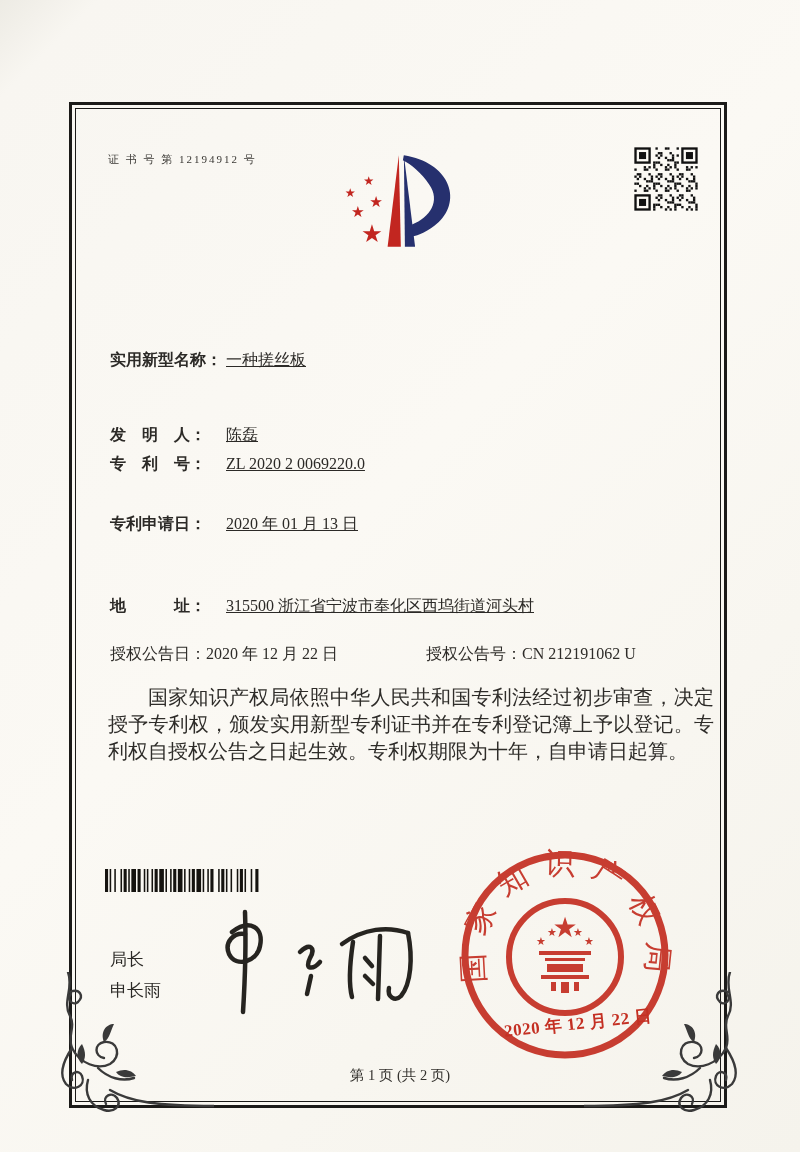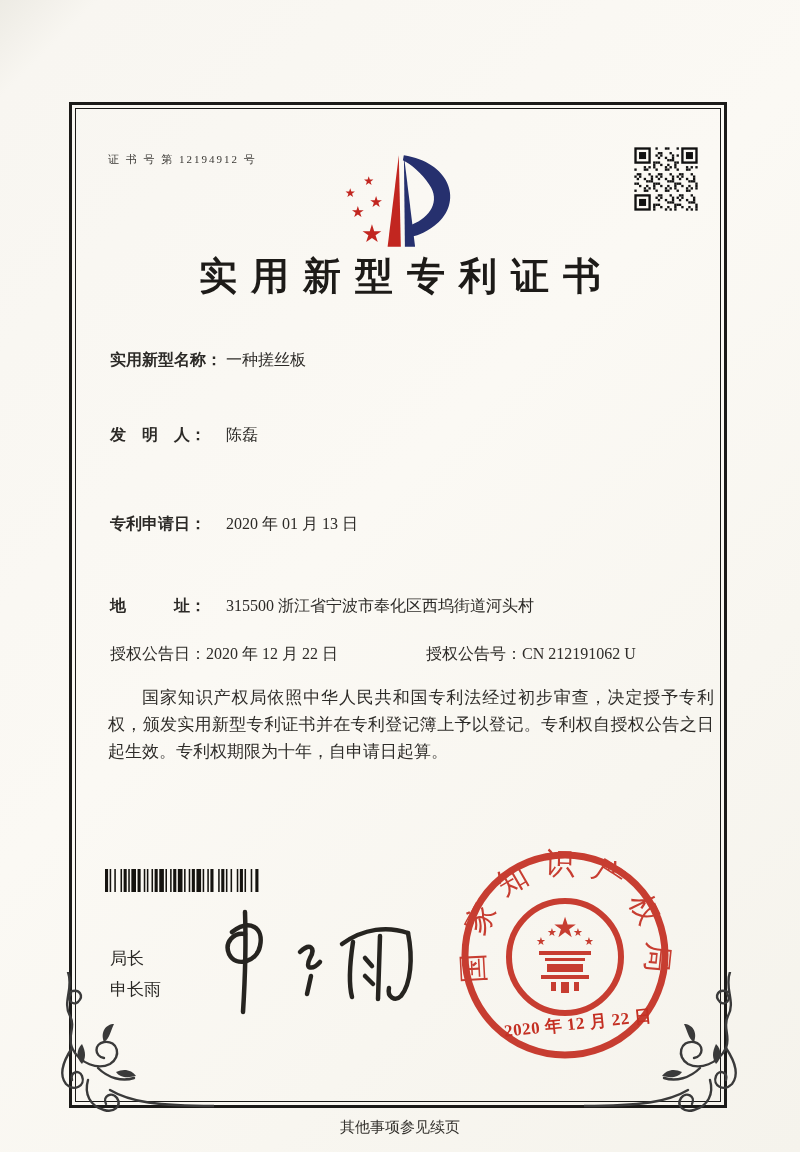--- a/index.html
+++ b/index.html
@@ -13,27 +13,27 @@
   .frame{position:absolute;left:69px;top:102px;width:658px;height:1006px;
     border:3px solid #1b1a18;box-sizing:border-box;}
   .frame-inner{position:absolute;left:3px;top:3px;right:3px;bottom:3px;border:1px solid #1b1a18;}
   .cert-no{position:absolute;left:108px;top:152px;font-size:11px;letter-spacing:2px;color:#3a3834;}
   .logo{position:absolute;left:336px;top:146px;width:148px;height:112px;}
   .qr{position:absolute;left:632px;top:145px;width:68px;height:68px;}
   .title{position:absolute;left:0;top:251px;width:100%;text-align:center;
     font-size:38px;font-weight:600;letter-spacing:14px;text-indent:14px;color:#1d1b18;}
   .field-row{position:absolute;left:110px;font-size:16px;white-space:nowrap;}
   .field-label{display:inline-block;min-width:116px;color:#2c2a27;font-weight:bold;}
-  .field-value{color:#2c2a27;}
+  .field-value{color:#2c2a27;text-decoration:underline;}
   .grant-right{position:absolute;left:316px;}
   .body-text{position:absolute;left:108px;top:684px;width:606px;
-    font-size:17px;line-height:27px;text-align:justify;color:#2e2c29;}
+    font-size:20px;line-height:27px;text-align:justify;color:#2e2c29;}
   .body-text p{margin:0;text-indent:2em;}
   .barcode{position:absolute;left:103px;top:869px;width:218px;height:23px;}
-  .signer{position:absolute;left:110px;top:944px;font-size:17px;line-height:31px;color:#2c2a27;font-family:Liberation Mono, monospace;}
+  .signer{position:absolute;left:110px;top:944px;font-size:17px;line-height:31px;color:#2c2a27;}
   .signature{position:absolute;left:212px;top:900px;width:216px;height:120px;}
   .seal{position:absolute;left:455px;top:845px;width:220px;height:220px;z-index:5;opacity:.93;}
   .seal-date{position:absolute;left:486px;top:1012px;width:184px;text-align:center;z-index:6;
     font-size:17px;font-weight:bold;color:var(--seal-red,#c43023);
     transform:rotate(-6deg);letter-spacing:.5px;font-family:"Liberation Serif","DejaVu Serif",serif;}
   .page-num{position:absolute;left:0;top:1066px;width:100%;text-align:center;font-size:14.5px;color:#33312d;}
   .footer-note{position:absolute;left:0;top:1118px;width:100%;text-align:center;font-size:15px;color:#33312d;}
   .flourish{position:absolute;width:160px;height:160px;z-index:2;}
   .flourish.left{left:54px;top:972px;}
   .flourish.right{left:584px;top:972px;transform:scaleX(-1);}
@@ -264,27 +264,29 @@
       <rect x="26" y="24" width="1" height="1" fill="#111"></rect>
       <rect x="27" y="9" width="1" height="1" fill="#111"></rect>
       <rect x="27" y="16" width="1" height="1" fill="#111"></rect>
       <rect x="27" y="17" width="1" height="1" fill="#111"></rect>
       <rect x="27" y="18" width="1" height="1" fill="#111"></rect>
       <rect x="27" y="25" width="1" height="1" fill="#111"></rect>
       <rect x="27" y="26" width="1" height="1" fill="#111"></rect>
       <rect x="27" y="27" width="1" height="1" fill="#111"></rect>
     </svg>
 
-  <div class="title">实用新型专利证书</div>
 
   <div class="field-row" style="top:350px">
     <span class="field-label">实用新型名称：</span><span class="field-value">一种搓丝板</span>
   </div>
   <div class="field-row" style="top:425px">
     <span class="field-label">发　明　人：</span><span class="field-value">陈磊</span>
+  </div>
+  <div class="field-row" style="top:454px">
+    <span class="field-label">专　利　号：</span><span class="field-value">ZL 2020 2 0069220.0</span>
   </div>
   <div class="field-row" style="top:514px">
     <span class="field-label">专利申请日：</span><span class="field-value">2020 年 01 月 13 日</span>
   </div>
   <div class="field-row" style="top:596px">
     <span class="field-label">地　　　址：</span><span class="field-value">315500 浙江省宁波市奉化区西坞街道河头村</span>
   </div>
   <div class="field-row" style="top:644px">
     <span>授权公告日：</span><span>2020 年 12 月 22 日</span>
     <span class="grant-right"><span>授权公告号：</span><span>CN 212191062 U</span></span>
@@ -369,15 +371,15 @@
       <rect x="90" y="113" width="40" height="3"></rect>
       <rect x="92" y="119" width="36" height="8"></rect>
       <rect x="86" y="130" width="48" height="4"></rect>
       <rect x="96" y="137" width="5" height="9"></rect>
       <rect x="106" y="137" width="8" height="11"></rect>
       <rect x="119" y="137" width="5" height="9"></rect>
     </g>
   </svg>
   <div class="seal-date">2020 年 12 月 22 日</div>
 
-  <div class="footer-note">其他事项参见续页</div>
+  <div class="page-num">第 1 页 (共 2 页)</div>
 
 </div>
 
 </body></html>

